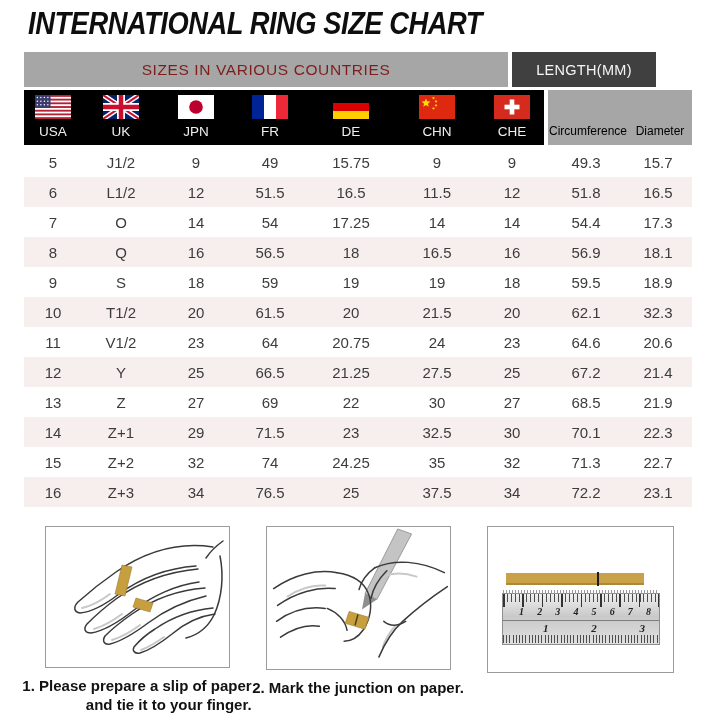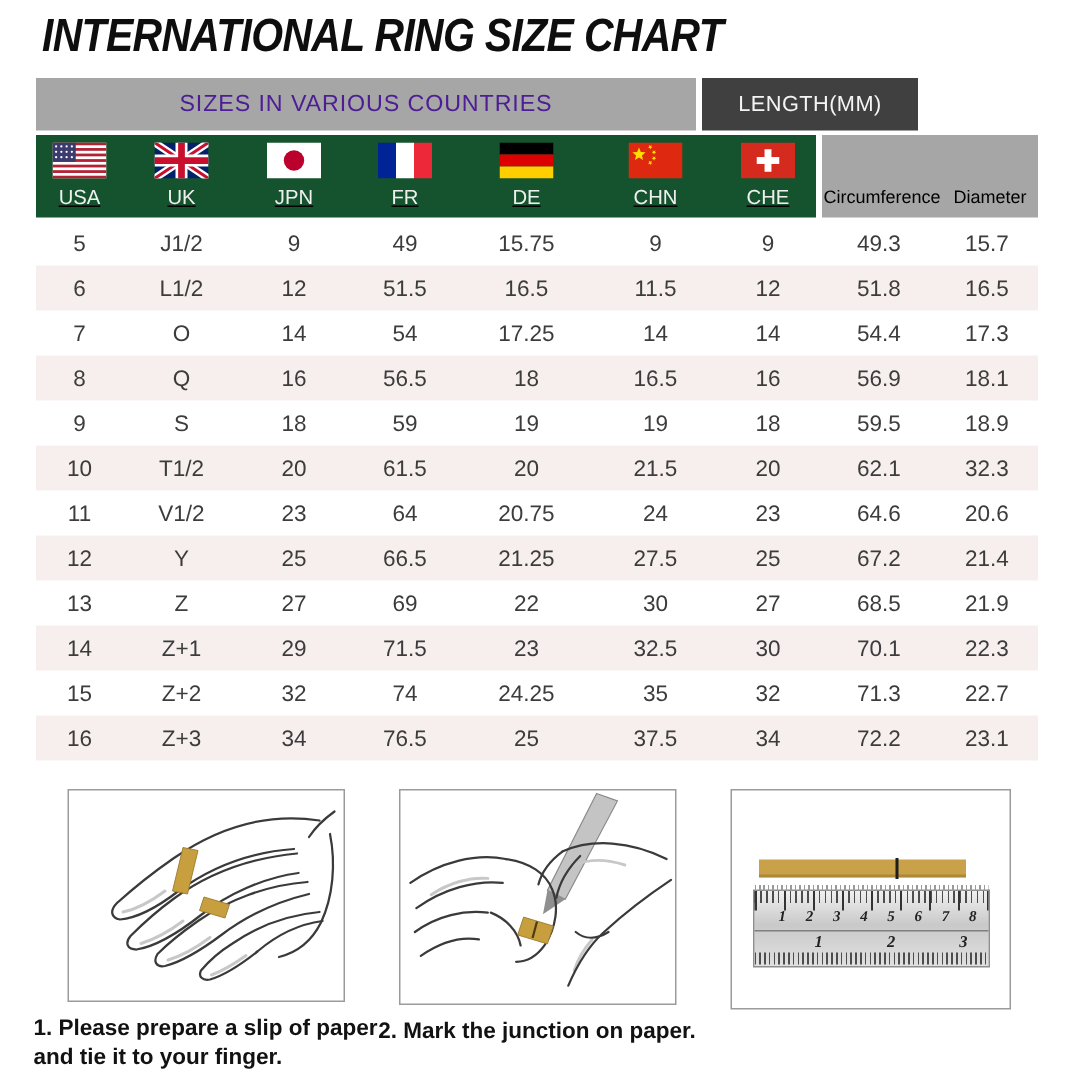--- a/index.html
+++ b/index.html
@@ -7,27 +7,27 @@
          font-family:"Liberation Sans",sans-serif;}
 
   
   .title{position:absolute;left:28px;top:6px;font-style:italic;font-weight:bold;
          font-size:31px;letter-spacing:-.5px;color:#0e0e0e;white-space:nowrap;
          transform:scaleX(.88);transform-origin:left center;}
 
   
   .table{position:absolute;left:24px;top:52px;width:668px;}
   .thead{display:flex;height:35px;margin-bottom:3px;}
-  .thead-left{width:440px;background:#a6a6a6;color:#4c1d95;display:flex;align-items:center;
+  .thead-left{width:484px;background:#a6a6a6;color:#7f1d1d;display:flex;align-items:center;
               justify-content:center;font-size:15.5px;letter-spacing:.6px;}
   .thead-gap{width:4px;background:#fff;}
   .thead-right{width:144px;background:#404040;color:#f4f4f4;display:flex;align-items:center;
                justify-content:center;font-size:14.5px;letter-spacing:.3px;}
   .flags-band{display:flex;height:55px;}
-  .flags-left{width:520px;background:#14532d;display:grid;
+  .flags-left{width:520px;background:#000000;display:grid;
               grid-template-columns:58px 78px 72px 76px 86px 86px 64px;text-decoration:underline;}
   .flag-cell{display:flex;flex-direction:column;align-items:center;padding-top:5px;}
   .flag{width:36px;height:24px;display:block;}
   .flag svg{display:block;width:36px;height:24px;}
   .flag-label{margin-top:5px;font-size:13.5px;color:#efefef;}
   .band-gap{width:4px;background:#fff;}
   .flags-right{width:144px;background:#a6a6a6;display:flex;align-items:flex-end;padding-bottom:7px;}
   .len-col{font-size:12px;color:#000000;text-align:center;white-space:nowrap;}
   .len-circ{width:80px;}
   .len-diam{width:64px;}
@@ -42,21 +42,21 @@
   .figures{position:absolute;left:0;top:526px;width:720px;height:194px;}
   .fig{position:absolute;top:0;display:flex;flex-direction:column;align-items:center;}
   .fig1{left:22px;width:230px;}
   .fig2{left:252px;width:212px;}
   .fig3{left:478px;width:205px;}
   .fig-box{border:1px solid #9b9b9b;background:#fff;position:relative;}
   .fig1 .fig-box{width:183px;height:140px;}
   .fig2 .fig-box{width:183px;height:142px;}
   .fig3 .fig-box{width:185px;height:145px;}
   .fig-caption{margin-top:8px;font-weight:bold;font-size:15px;line-height:19px;
-               color:#121212;text-align:left;}
+               color:#121212;text-align:right;}
   .fig-caption span{display:block;}
 
   
   .strip{position:absolute;left:18px;top:46px;width:138px;height:12px;background:#c9a149;
          box-shadow:inset 0 -2px 0 rgba(120,90,20,.35);}
   .strip-mark{position:absolute;left:66%;top:-1px;width:2px;height:14px;background:#1d1d1d;}
   .ruler{position:absolute;left:14px;top:66px;width:156px;height:50px;
          background:linear-gradient(180deg,#f0f0f0,#c9c9c9 45%,#e0e0e0);
          border:1px solid #8e8e8e;}
   .ruler::before{content:"";position:absolute;left:0;right:0;top:-4px;height:4px;

